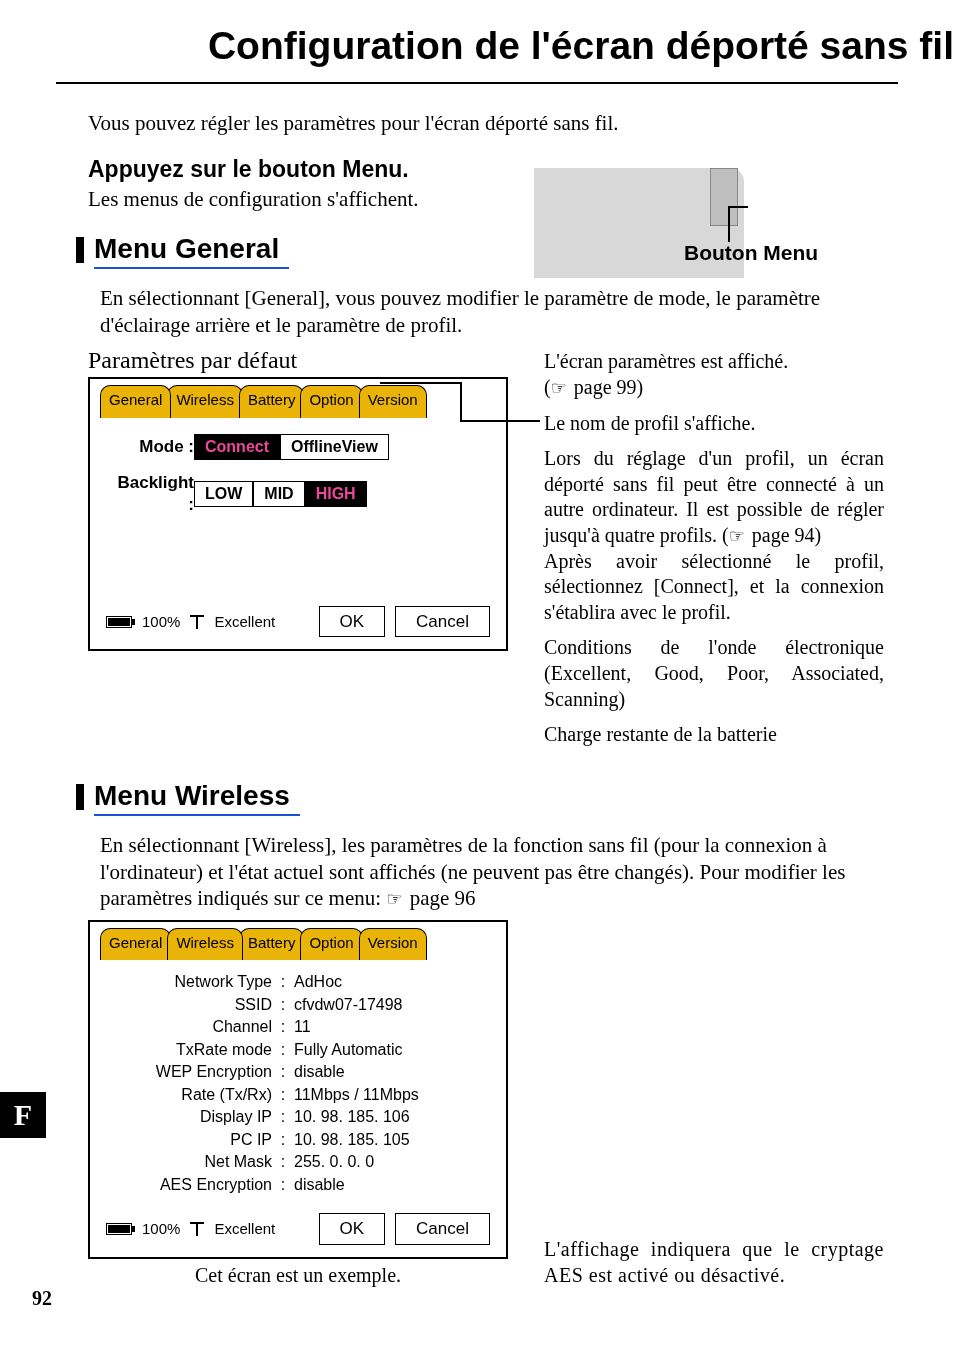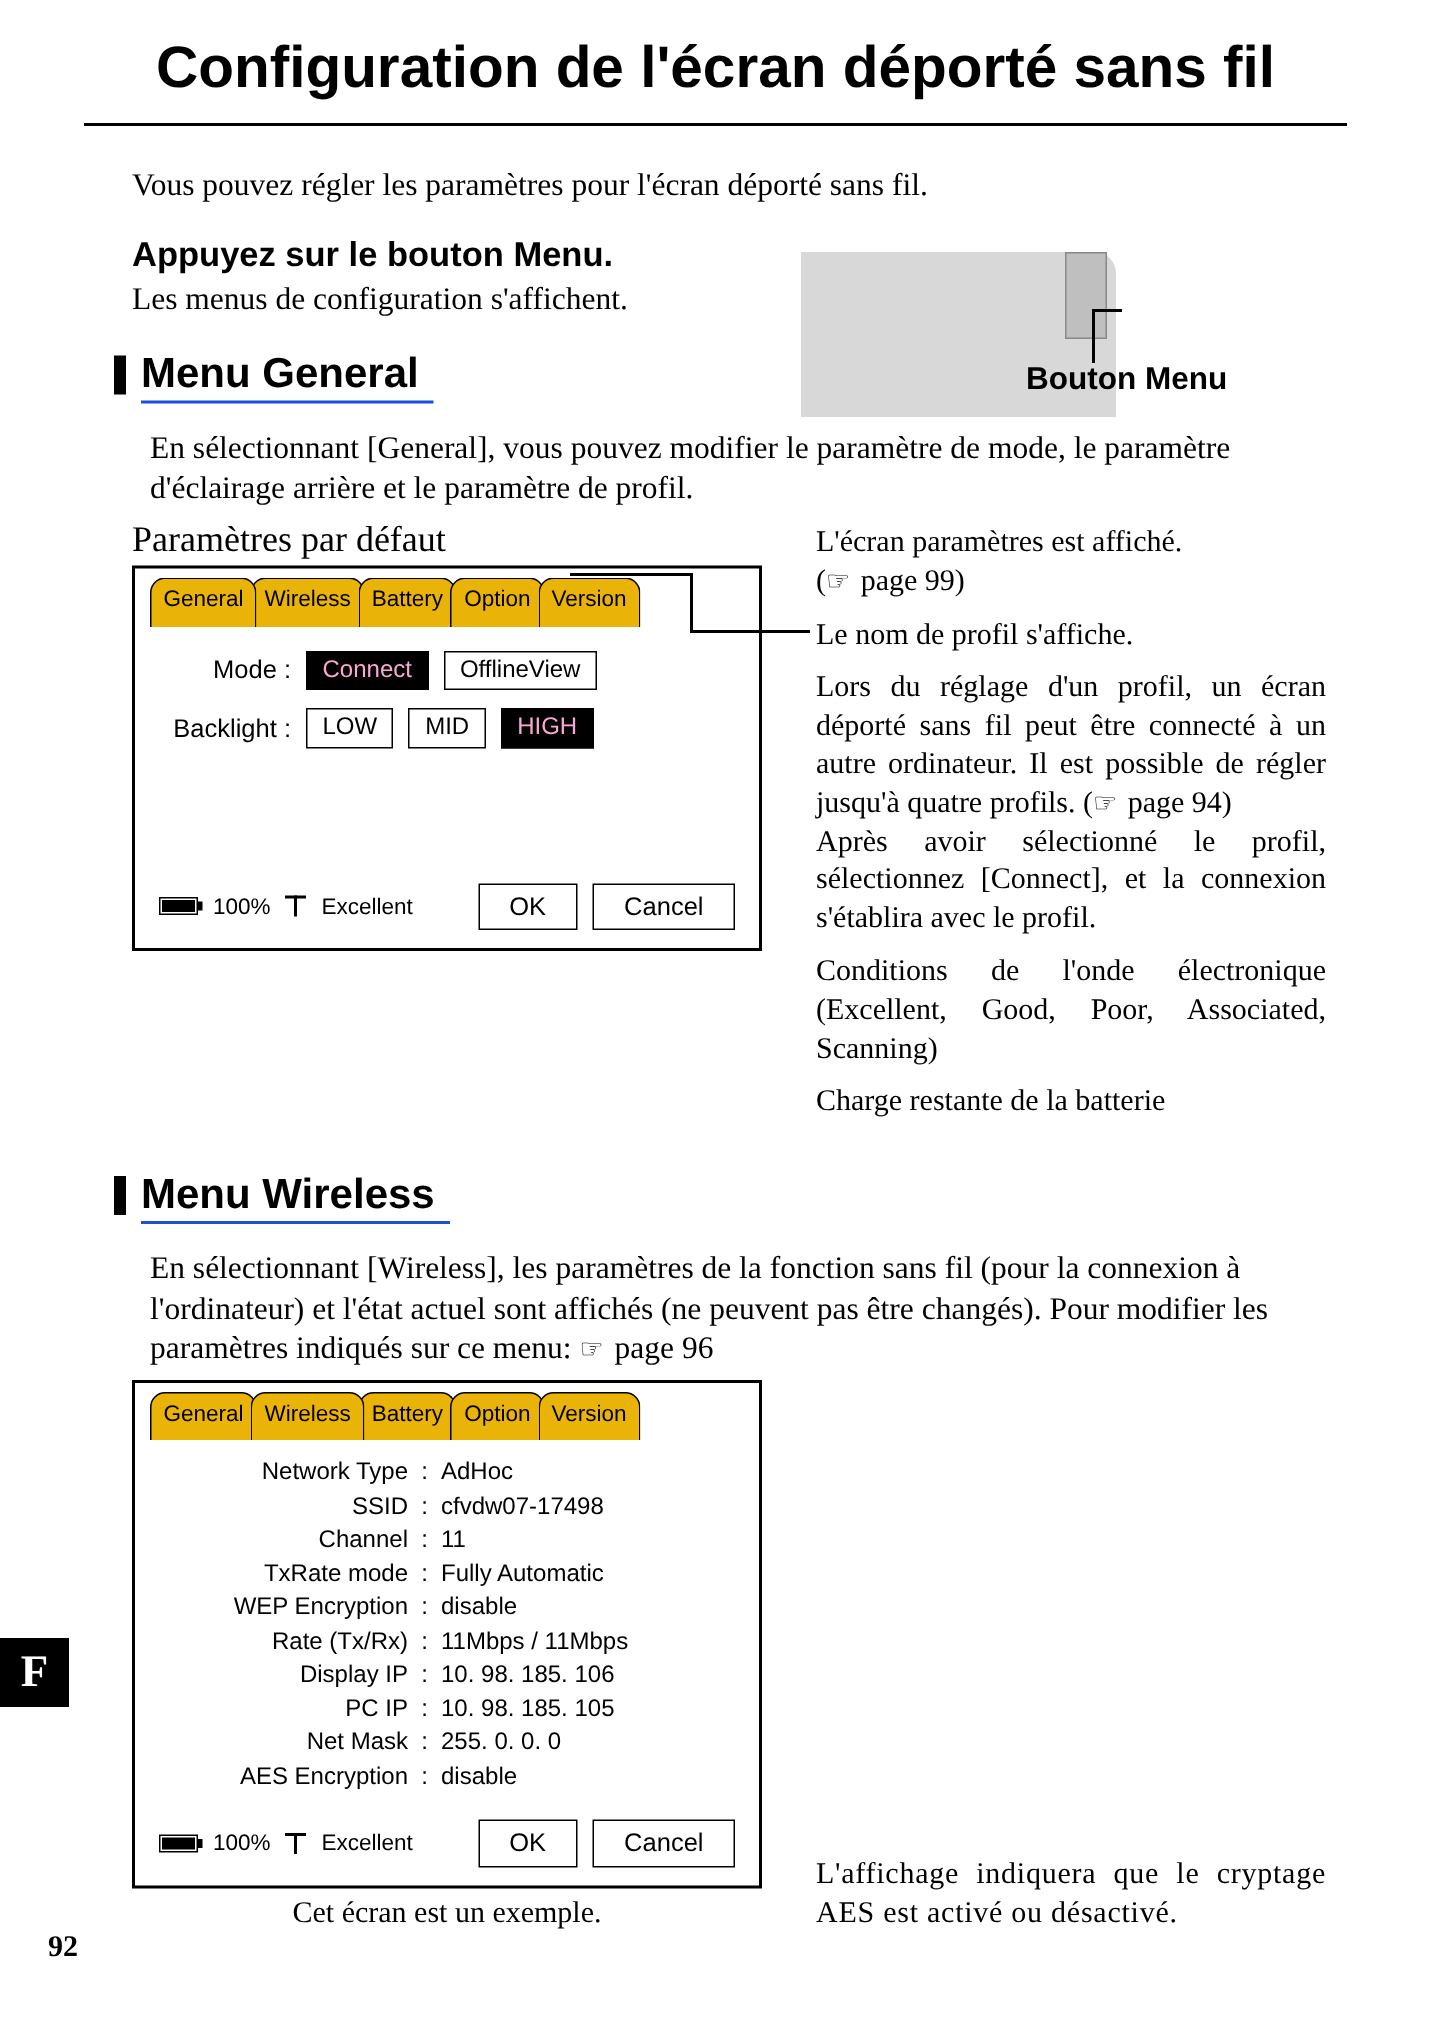--- a/index.html
+++ b/index.html
@@ -11,21 +11,21 @@
     color: #000;
     position: relative;
   }
   .title-wrap {
     padding: 24px 0 4px 0;
   }
   .title {
     font-family: Arial, Helvetica, sans-serif;
     font-size: 39px;
     font-weight: bold;
-    text-align: center;
+    text-align: right;
   }
   .title-underline {
     height: 2px;
     background: #000;
     margin: 10px 56px 0 56px;
   }
   .body-col {
     padding: 26px 56px 0 88px;
     font-size: 21px;
     line-height: 1.28;
@@ -121,28 +121,28 @@
     margin-left: -4px;
     background: #eab308;
   }
   .tab:first-child { margin-left: 0; }
   .tab.active {
     font-weight: normal;
     z-index: 2;
     position: relative;
   }
   .panel-body { padding: 16px 18px 6px 18px; min-height: 160px; }
-  .row { display: flex; align-items: center; gap: 10px; margin-bottom: 12px; }
+  .row { display: flex; align-items: center; margin-bottom: 12px; font-weight: bold; }
   .row .label { width: 86px; text-align: right; }
   .btn {
     border: 1px solid #000;
     padding: 2px 10px;
     font-size: 16px;
   }
-  .btn.sel { background: #000; color: #f9a8d4; }
+  .btn.sel { background: #000; color: #ec4899; }
   .btn.boxed { min-width: 70px; text-align: center; }
   .panel-foot {
     border-top: 0px solid #000;
     padding: 10px 16px 12px 16px;
     display: flex;
     align-items: center;
     gap: 10px;
   }
   .batt-icon {
     width: 26px; height: 12px; border: 1.5px solid #000; position: relative; display: inline-block;

